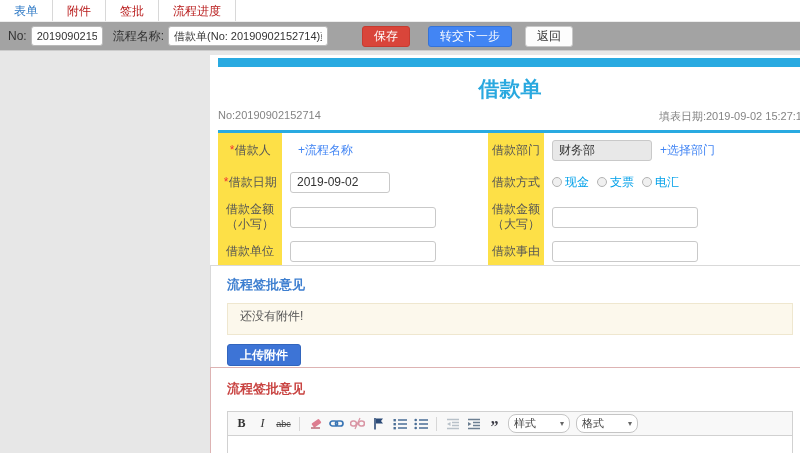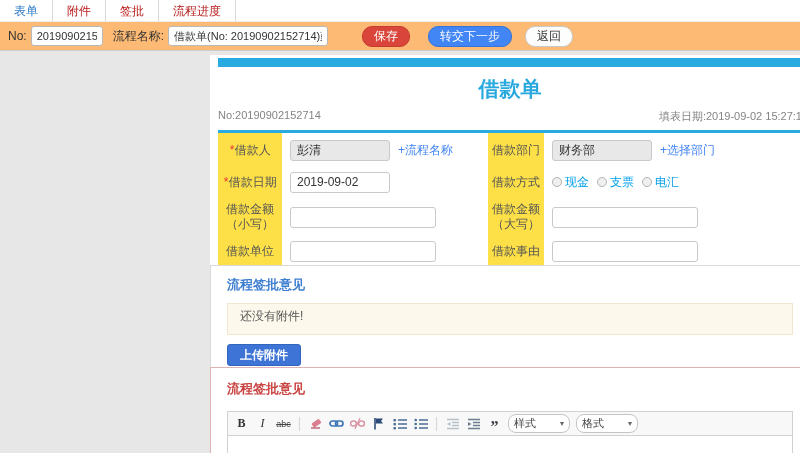--- a/index.html
+++ b/index.html
@@ -5,27 +5,27 @@
   * { margin:0; padding:0; box-sizing:border-box; }
   html,body { width:800px; height:453px; overflow:hidden; background:#e7e7e7;
     font-family:"Liberation Sans","DejaVu Sans",sans-serif; font-size:12px; color:#333; }
 
   
   .tabbar { height:22px; background:#fff; display:flex; align-items:stretch; border-bottom:1px solid #ededed; }
   .tab { padding:3px 14px 0; border-right:1px solid #d8d8d8; cursor:pointer; font-size:12px; color:#b91c1c; }
   .tab.active { color:#2f7ac6; }
 
   
-  .toolbar { height:29px; background:#fdba74; border-bottom:1px solid #cccccc; display:flex; align-items:center; padding:0 6px; }
+  .toolbar { height:29px; background:#a3a3a3; border-bottom:1px solid #cccccc; display:flex; align-items:center; padding:0 6px; }
   .toolbar label { margin:0 4px 0 2px; color:#333; }
   .tb-input { height:20px; border:1px solid #b9b9b9; border-radius:3px; padding:0 5px; font-size:11px; color:#333;
     font-family:"Liberation Sans","DejaVu Sans",sans-serif; }
   #no-input { width:72px; }
   #pname-input { width:160px; }
-  .btn { height:21px; padding:0 11px; border-radius:10px; border:1px solid transparent; font-size:12px; cursor:pointer;
+  .btn { height:21px; padding:0 11px; border-radius:3px; border:1px solid transparent; font-size:12px; cursor:pointer;
     font-family:"Liberation Sans","DejaVu Sans",sans-serif; }
   .btn-save { background:#d9453a; border-color:#c63b30; color:#fff; margin-left:34px; }
   .btn-next { background:#4285f4; border-color:#3573d8; color:#fff; margin-left:18px; }
   .btn-back { background:#fdfdfd; border-color:#c8c8c8; color:#333; margin-left:13px; }
 
   
   .content { position:relative; height:401px; }
 
   
   .form-panel { position:absolute; left:210px; top:4px; width:600px; background:#fff; padding:3px 8px 0; }
@@ -112,21 +112,20 @@
       <span>填表日期:2019-09-02 15:27:1</span>
     </div>
     <div class="blue-sep"></div>
 
     <div class="form-grid">
 
       <div class="flabel r1">
         <span><i class="req">*</i><span>借款人</span></span>
       </div>
       <div class="ffield r1">
-        <input class="f-input f-dis" value="彭清" style="">
         <a class="pick-link">+流程名称</a>
       </div>
       <div class="flabel r1">
         <span>借款部门</span>
       </div>
       <div class="ffield r1">
         <input class="f-input f-dis" value="财务部" style="">
         <a class="pick-link">+选择部门</a>
       </div>
 

